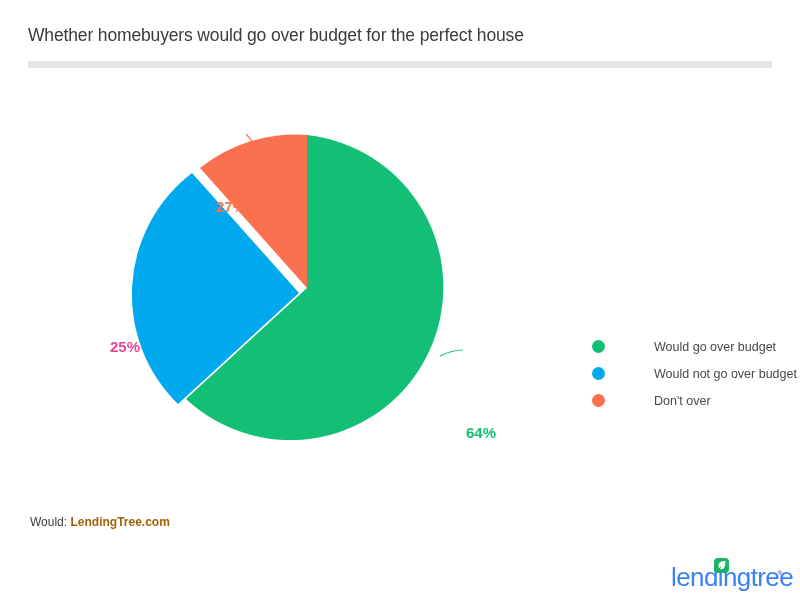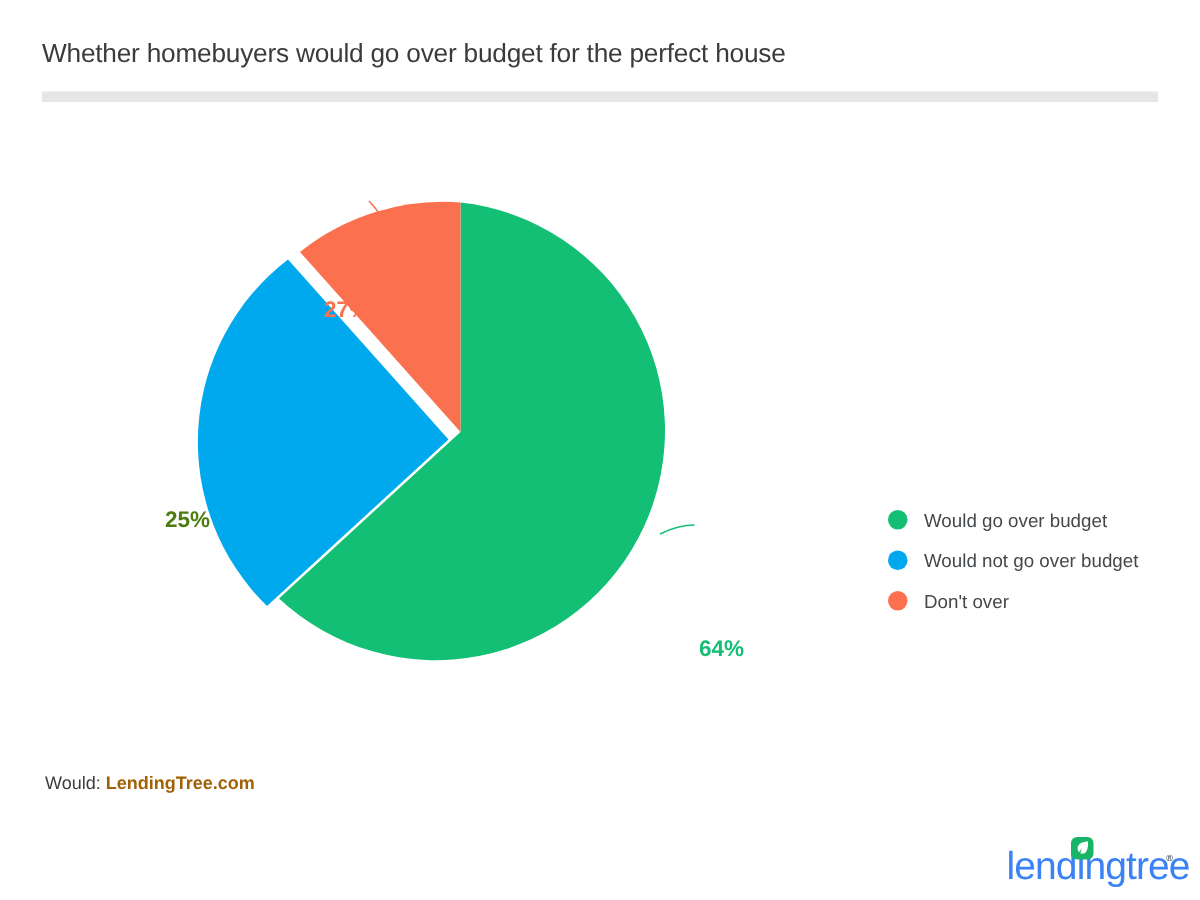--- a/index.html
+++ b/index.html
@@ -52,21 +52,21 @@
   }
 
   
   .slice-label {
     position: absolute;
     font-size: 15px;
     font-weight: bold;
     white-space: nowrap;
   }
   #label-green  { left: 466px; top: 344px; color: #12BF74; }
-  #label-blue   { left: 110px; top: 258px; color: #4d7c0f; }
+  #label-blue   { left: 110px; top: 258px; color: #ec4899; }
   #label-orange { left: 216px; top: 118px; color: #FB7150; }
 
   
   #legend {
     position: absolute;
     left: 592px;
     top: 253px;
     width: 200px;
   }
   .legend-row {
@@ -78,20 +78,21 @@
     width: 13px;
     height: 13px;
     border-radius: 50%;
     flex: 0 0 auto;
     margin-right: 11px;
   }
   .legend-label {
     font-size: 12.5px;
     color: #45484B;
     white-space: nowrap;
+    margin-left: 38px;
   }
 
   
   #source-line {
     position: absolute;
     left: 30px;
     top: 515px;
     font-size: 12px;
     color: #3C3C3C;
     white-space: nowrap;

